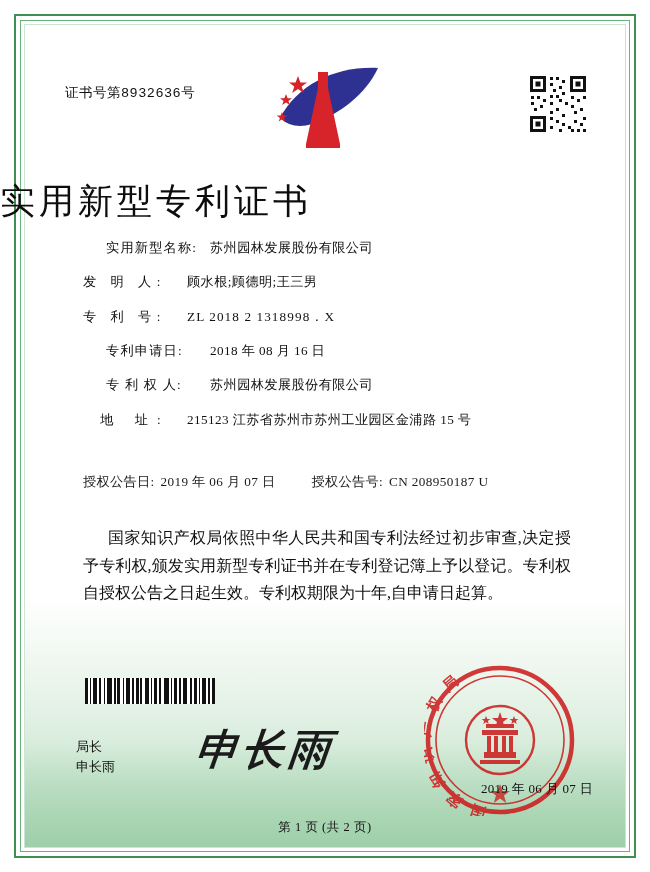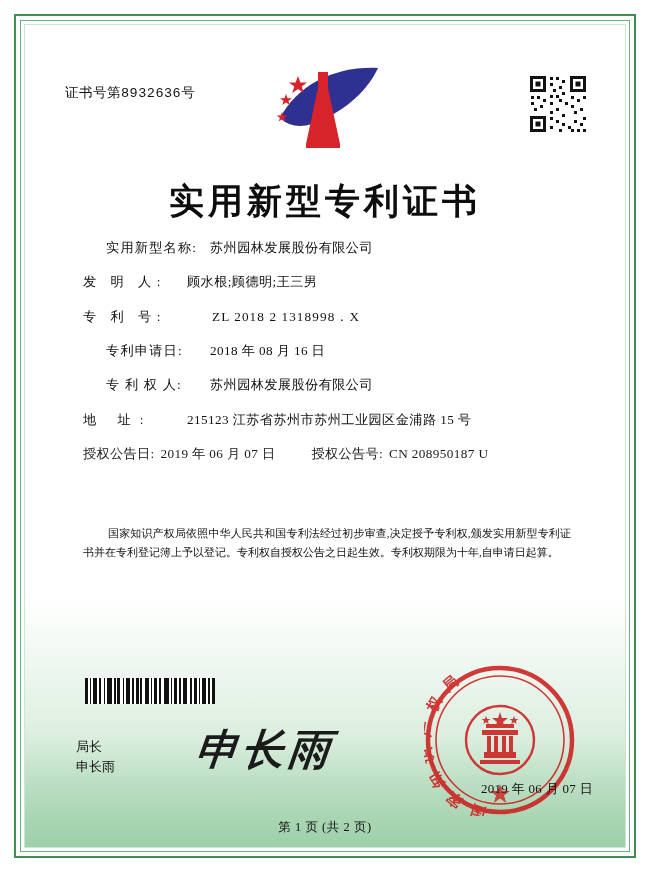--- a/index.html
+++ b/index.html
@@ -97,23 +97,23 @@
     top: 74px;
     width: 60px;
     height: 60px;
   }
 
   .title {
     position: absolute;
     left: 0;
     right: 0;
     top: 178px;
-    text-align: center;
+    text-align: left;
     font-size: 35px;
-    font-weight: bold;
+    font-weight: normal;
     letter-spacing: 4px;
     font-family: "Liberation Serif", "DejaVu Serif", serif;
     color: #0d0d0d;
   }
 
   
   .fields {
     position: absolute;
     left: 83px;
     top: 240px;
@@ -127,58 +127,58 @@
     margin-bottom: 18.5px;
   }
   .field-label {
     width: 104px;
     flex: 0 0 104px;
     letter-spacing: 0px;
     color: #111;
     white-space: nowrap;
   }
   .field-label.sp1 { letter-spacing: 5.5px; }
-  .field-label.sp2 { letter-spacing: 9px; }
+  .field-label.sp2 { letter-spacing: 9px; text-align: center; }
   .field-label.sp3 { letter-spacing: 1.2px; margin-left: 23px; }
   .field-value {
     color: #111;
     letter-spacing: 0.4px;
   }
   .field-value.mono-ish {
     font-family: "Liberation Serif", serif;
     letter-spacing: 1.1px;
-    margin-left: 25px;
   }
 
   .row-inline {
     display: flex;
     align-items: baseline;
     margin-bottom: 10px;
   }
   .row-inline .seg-label {
     letter-spacing: 0.3px;
     white-space: nowrap;
+    margin-top: 28px;
   }
   .row-inline .seg-value {
     letter-spacing: 0.4px;
     margin-left: 6px;
     white-space: nowrap;
   }
   .row-inline .seg2 {
     margin-left: 36px;
     text-align: center;
   }
 
   
   .body-text {
     position: absolute;
     left: 83px;
     top: 524px;
     width: 488px;
-    font-size: 11px;
+    font-size: 16px;
     line-height: 1.72;
     text-align: justify;
     color: #111;
   }
   .body-text p {
     margin: 0 0 4px 0;
     text-indent: 25px;
   }
 
   

